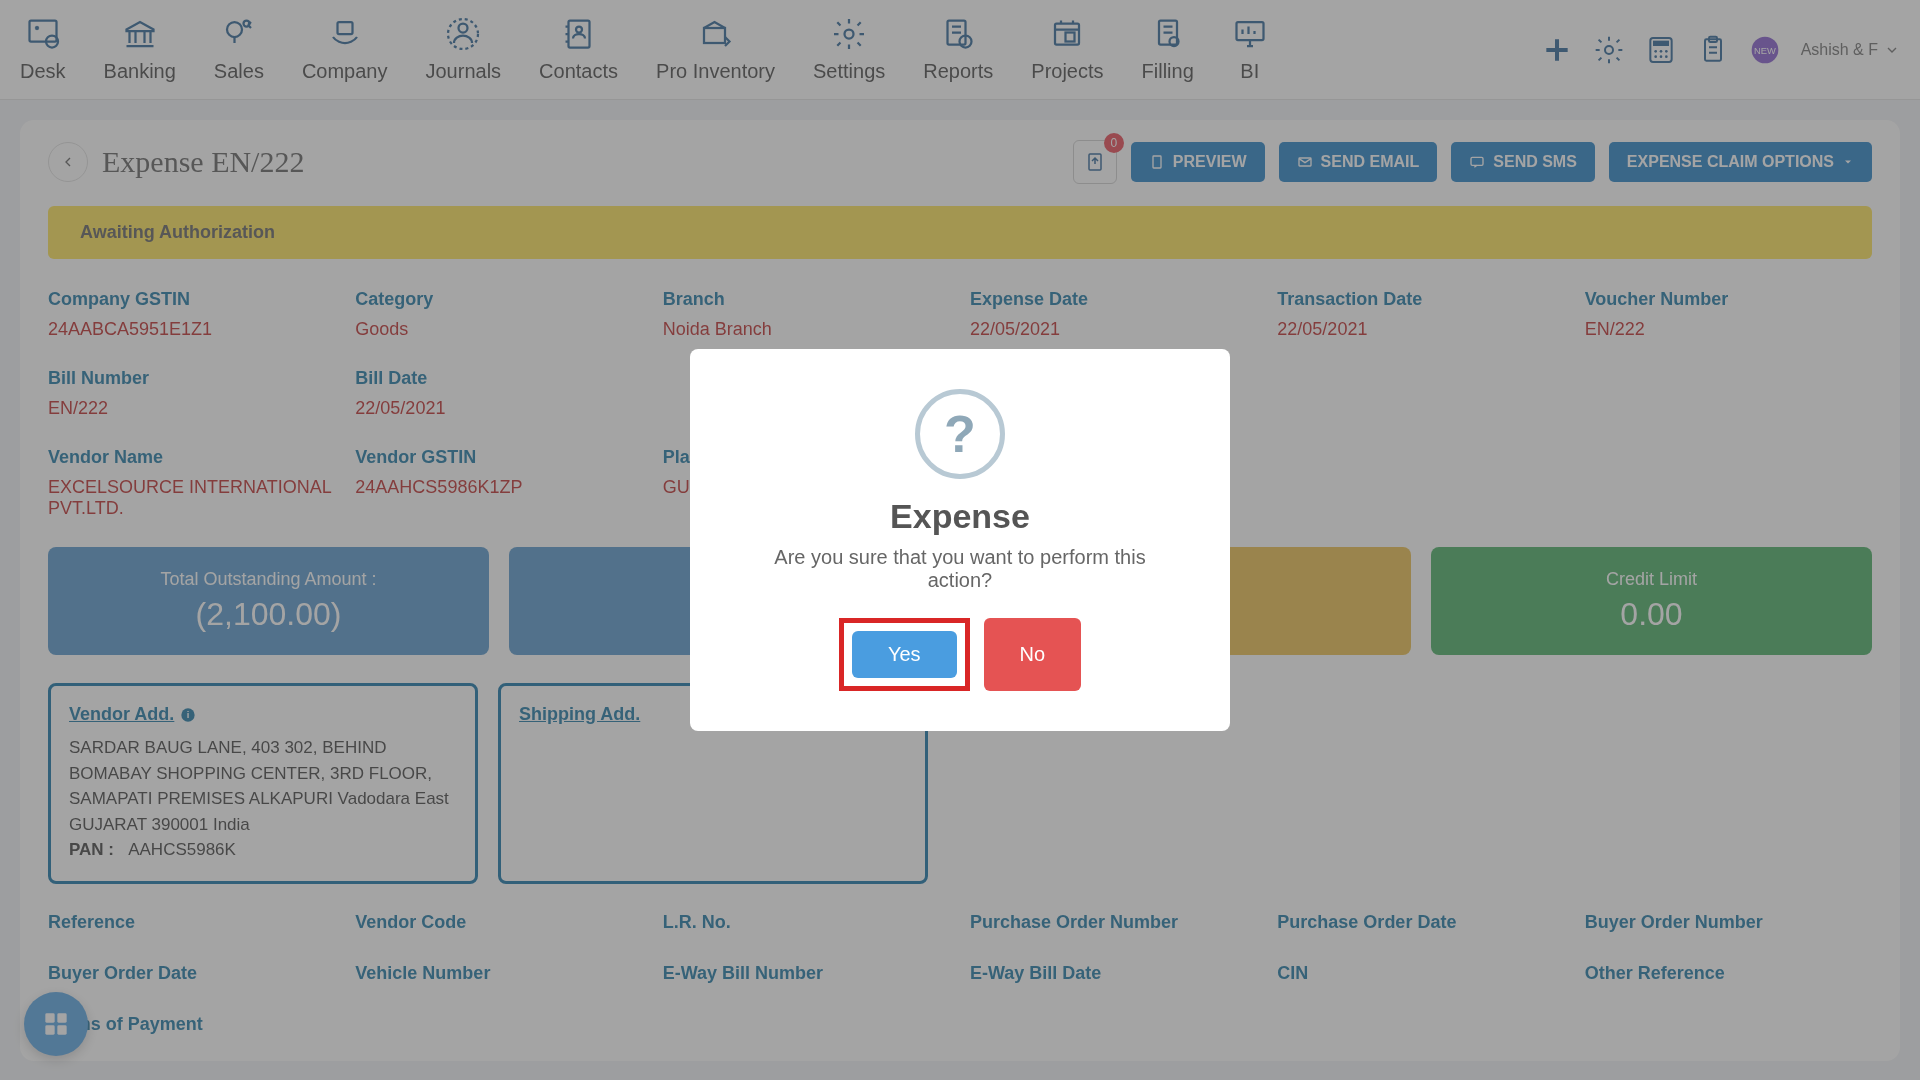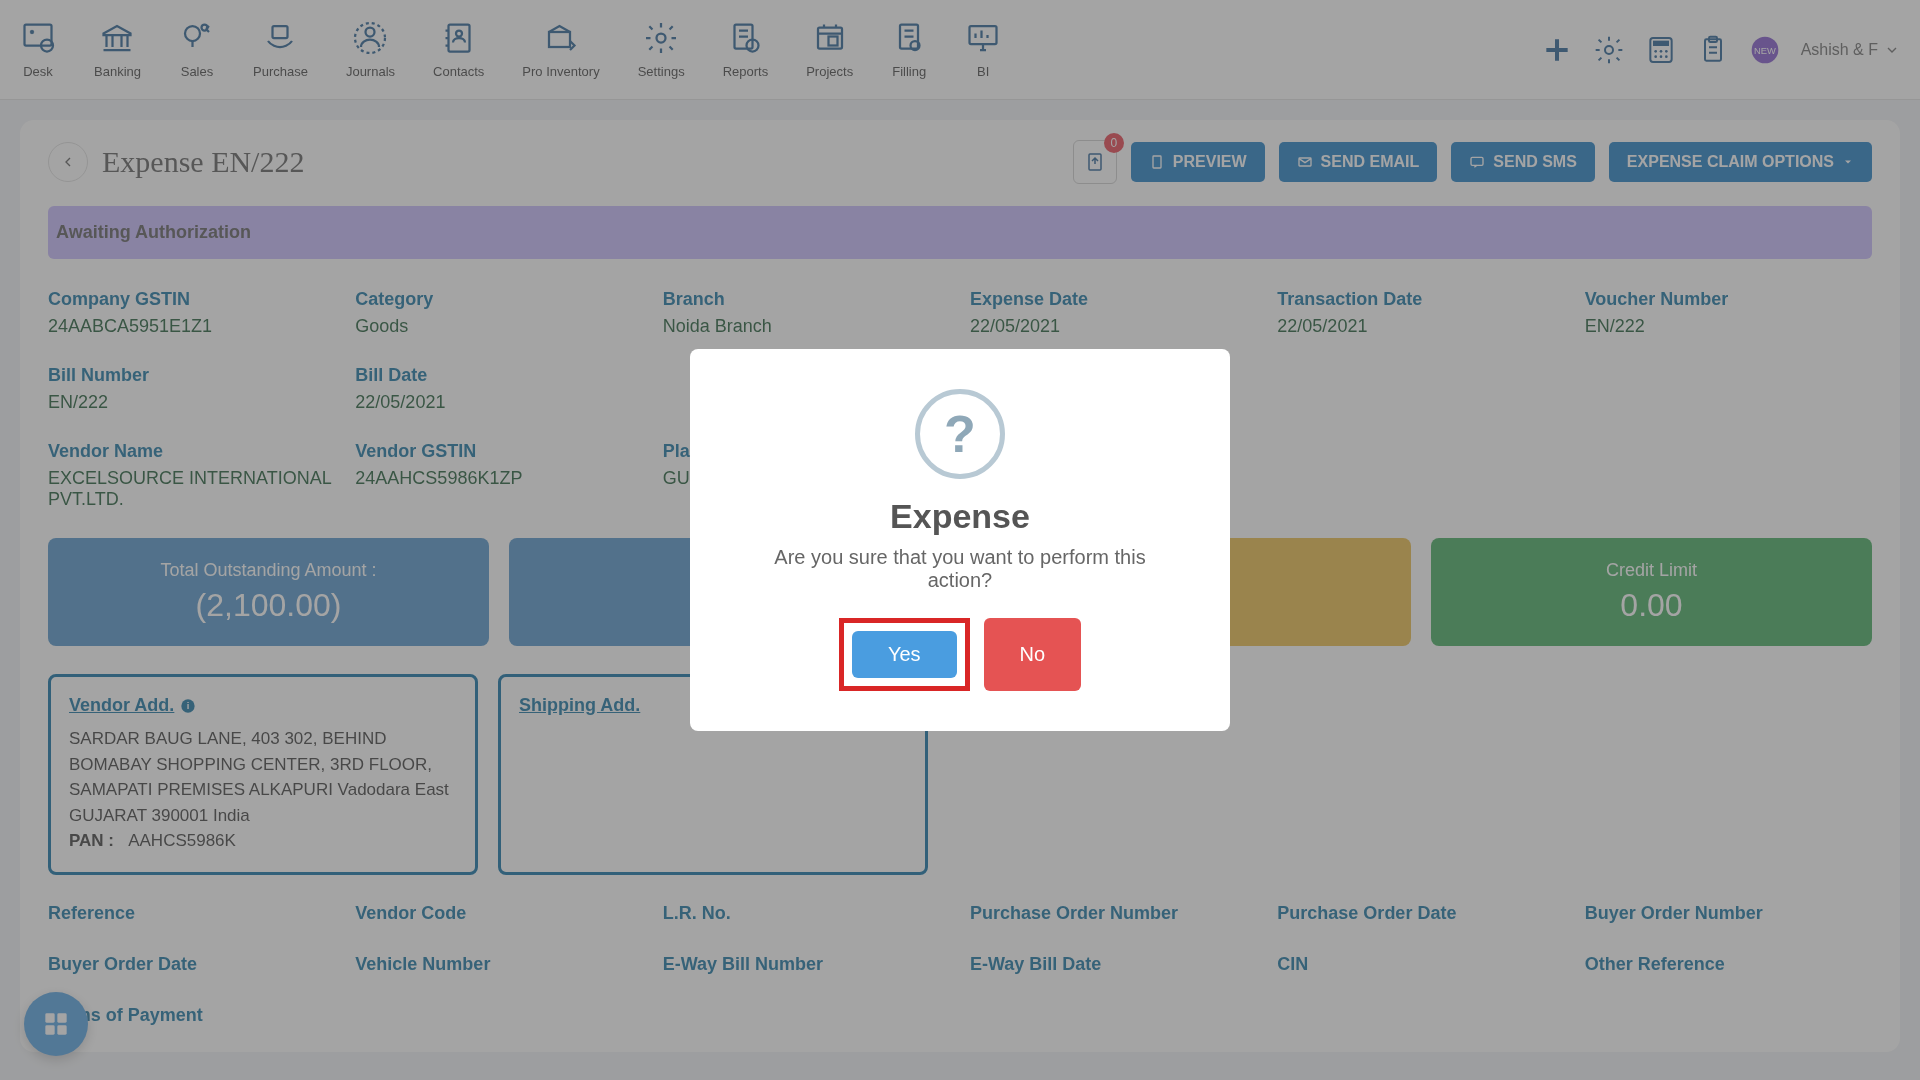--- a/index.html
+++ b/index.html
@@ -1,45 +1,45 @@
 <!DOCTYPE html>
 <html><head>
 <meta charset="utf-8">
 <style>
 * { margin: 0; padding: 0; box-sizing: border-box; font-family: Arial, sans-serif; }
 body { background: #f0f2f5; width: 1920px; height: 1080px; overflow: hidden; position: relative; }
 
 .topbar { background: #fff; height: 100px; display: flex; align-items: center; padding: 0 20px; border-bottom: 1px solid #e0e0e0; }
 .nav-items { display: flex; gap: 38px; flex: 1; }
-.nav-item { display: flex; flex-direction: column; align-items: center; gap: 8px; cursor: pointer; color: #3a3a3a; font-size: 13px; }
+.nav-item { display: flex; flex-direction: column; align-items: center; gap: 8px; cursor: pointer; color: #3a3a3a; font-size: 20px; }
 .nav-icon { width: 36px; height: 36px; display: flex; align-items: center; justify-content: center; }
 .nav-icon svg { width: 36px; height: 36px; stroke: #1e5a8e; fill: none; stroke-width: 1.5; }
 
 .topbar-right { display: flex; align-items: center; gap: 20px; }
 .right-icon { width: 32px; height: 32px; display: flex; align-items: center; justify-content: center; cursor: pointer; }
 .right-icon svg { width: 32px; height: 32px; }
 .user-dropdown { display: flex; align-items: center; gap: 6px; color: #666; font-size: 16px; cursor: pointer; }
 
 .page-wrap { padding: 20px; }
 .card { background: #fff; border-radius: 14px; padding: 20px 28px; }
 
 .header-row { display: flex; align-items: center; gap: 14px; margin-bottom: 22px; }
 .back-btn { width: 40px; height: 40px; border-radius: 50%; border: 1px solid #ddd; background: #fff; display: flex; align-items: center; justify-content: center; cursor: pointer; }
 .page-title { font-family: 'Comic Sans MS', cursive; font-size: 30px; color: #555; flex: 1; }
 .attach-btn { width: 44px; height: 44px; border: 1px solid #ccc; border-radius: 6px; display: flex; align-items: center; justify-content: center; position: relative; cursor: pointer; }
 .attach-badge { position: absolute; top: -8px; right: -8px; background: #e63946; color: #fff; border-radius: 50%; width: 20px; height: 20px; font-size: 12px; display: flex; align-items: center; justify-content: center; }
 .btn { padding: 11px 18px; border: none; border-radius: 5px; font-size: 16px; font-weight: 600; cursor: pointer; display: inline-flex; align-items: center; gap: 8px; }
 .btn-primary { background: #1678c2; color: #fff; }
 .btn-icon { width: 16px; height: 16px; }
 
-.status-bar { background: #c4b5fd; color: #555; padding: 16px 8px; border-radius: 6px; font-size: 18px; font-weight: 600; margin-bottom: 30px; }
+.status-bar { background: #fde047; color: #555; padding: 16px 32px; border-radius: 6px; font-size: 18px; font-weight: 600; margin-bottom: 30px; }
 
 .info-grid { display: grid; grid-template-columns: repeat(6, 1fr); gap: 30px 20px; margin-bottom: 28px; }
 .field-label { color: #0d6e9e; font-weight: 700; font-size: 18px; margin-bottom: 6px; }
-.field-value { color: #14532d; font-size: 18px; }
+.field-value { color: #b91c1c; font-size: 18px; margin-top: 9px; }
 
 .stat-row { display: flex; gap: 20px; margin-bottom: 28px; }
 .stat-card { flex: 1; border-radius: 8px; padding: 22px; text-align: center; color: #fff; }
 .stat-blue { background: #4a8fc7; }
 .stat-yellow { background: #e8b93f; }
 .stat-green { background: #3aa757; }
 .stat-title { font-size: 18px; margin-bottom: 6px; }
 .stat-value { font-size: 32px; font-weight: 500; }
 
 .addr-row { display: flex; gap: 20px; margin-bottom: 28px; }
@@ -98,21 +98,21 @@
         </div>
         <span>Sales</span>
       </div>
     <div class="nav-item">
         <div class="nav-icon">
           <svg viewBox="0 0 24 24">
             <rect x="7" y="4" width="10" height="8" rx="1"></rect>
             <path d="M4 14c2 3 6 4 8 4s6-1 8-4"></path>
           </svg>
         </div>
-        <span>Purchase</span>
+        <span>Company</span>
       </div>
     <div class="nav-item">
         <div class="nav-icon">
           <svg viewBox="0 0 24 24">
             <circle cx="12" cy="8" r="3"></circle>
             <path d="M6 18c0-3 3-5 6-5s6 2 6 5"></path>
             <circle cx="12" cy="12" r="10" stroke-dasharray="2 2"></circle>
           </svg>
         </div>
         <span>Journals</span>

